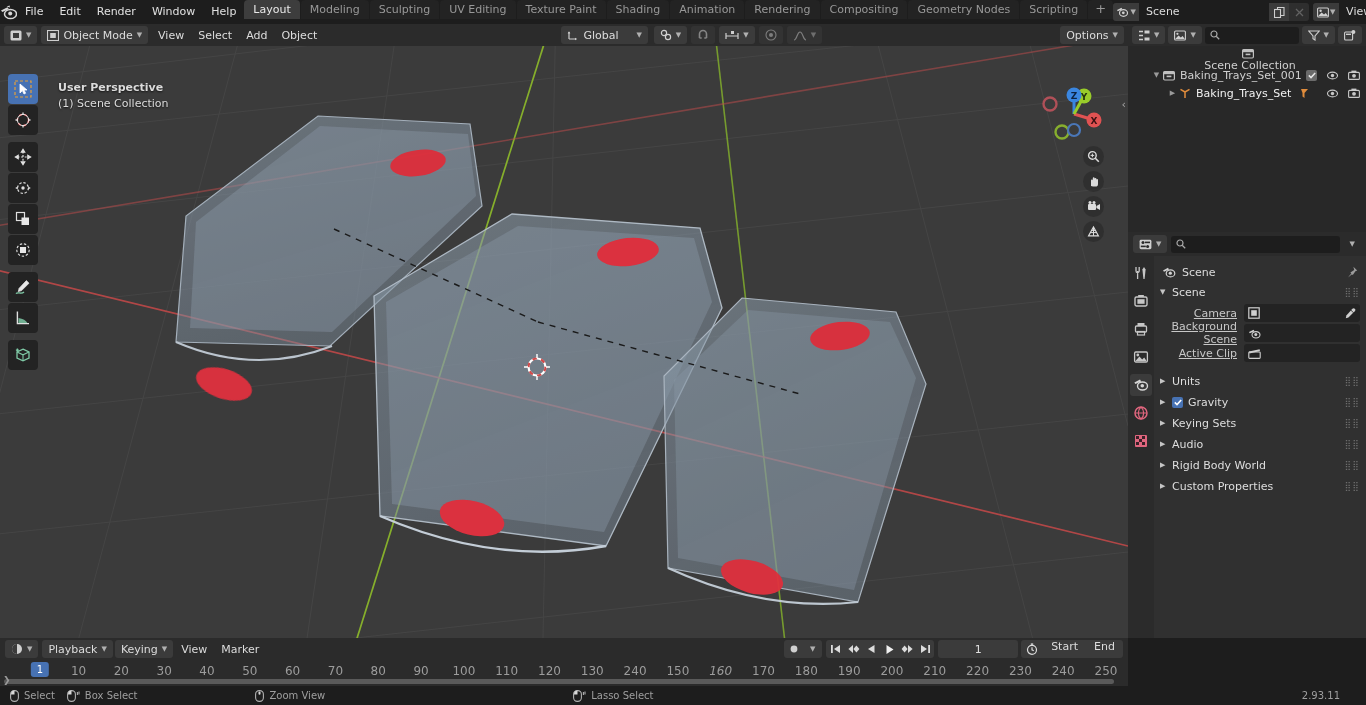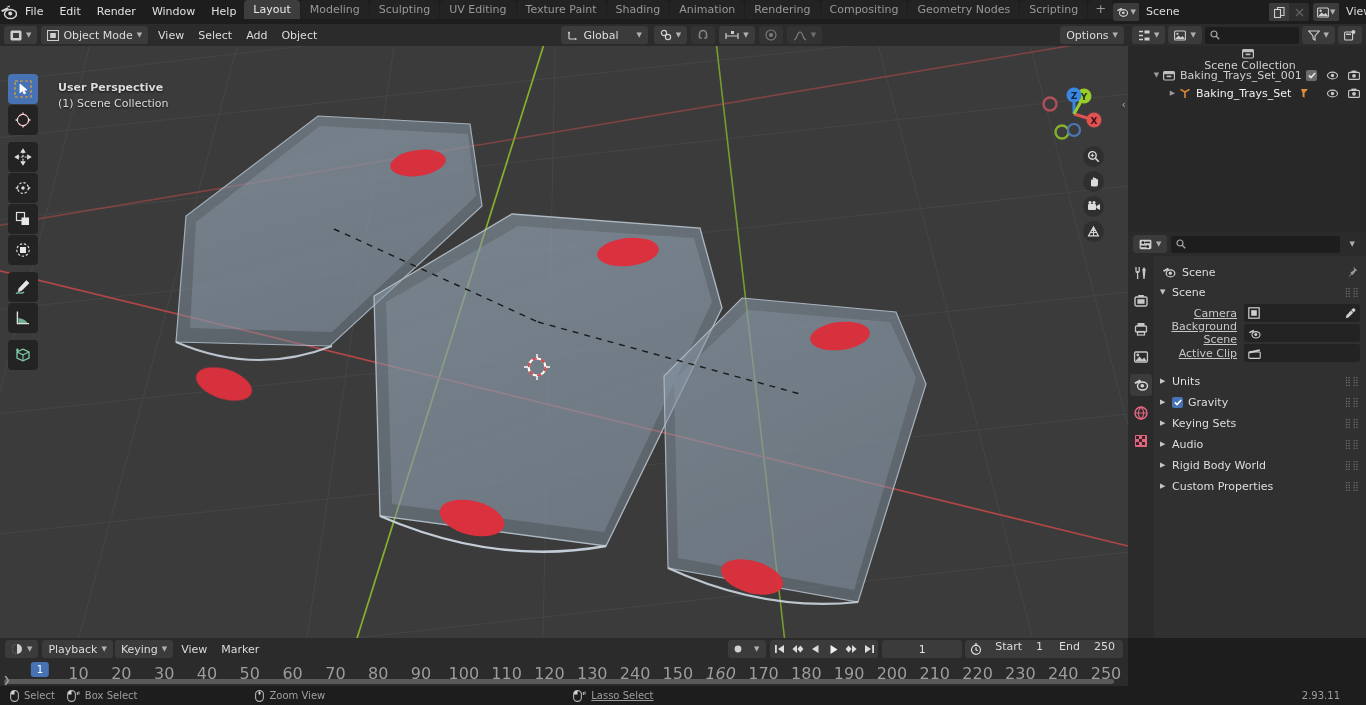--- a/index.html
+++ b/index.html
@@ -94,26 +94,26 @@
   .p-label { width:90px; text-align:right; padding-right:7px; color:#c7c7c7; font-size:11px;text-decoration:underline;}
   .p-field { flex:1; height:18px; background:#232323; border-radius:3px; display:flex; align-items:center; padding:0 4px; gap:4px;}
   .grip { position:absolute; right:6px; color:#6d6d6d; font-size:9px; letter-spacing:1px; line-height:6px;}
   .p-checkbox { width:11px; height:11px; background:#4772b3; border-radius:2px; display:flex; align-items:center; justify-content:center; }
 
   
   .tl-header { position:absolute; left:0; top:638px; width:1128px; height:22px; background:#2b2b2b; display:flex; align-items:center; gap:4px; padding:0 5px;}
   .tl-right { margin-left:auto; display:flex; align-items:center; gap:3px;}
   .frame-field { width:80px; height:18px; background:#3b3b3b; border-radius:3px; display:flex; align-items:center; justify-content:center; font-size:11px; color:#e0e0e0;}
   .se-group { display:flex; height:18px; background:#3b3b3b; border-radius:3px; overflow:hidden;}
-  .se-cell { display:flex; align-items:flex-start; height:18px; padding:0 8px; font-size:11px; color:#dcdcdc; gap:14px;}
+  .se-cell { display:flex; align-items:flex-end; height:18px; padding:0 8px; font-size:11px; color:#dcdcdc; gap:14px;flex-direction:column;}
   .transport { display:flex; height:18px; background:#3b3b3b; border-radius:3px; overflow:hidden;}
   .tbtn { width:18px; height:18px; display:flex; align-items:center; justify-content:center;}
   .timeline { position:absolute; left:0; top:660px; width:1128px; height:26px; background:#2b2b2b; }
   .tl-ruler { position:absolute; inset:0; }
-  .tl-tick { position:absolute; top:4px; font-size:16px; color:#9c9c9c; transform:translateX(-50%);}
+  .tl-tick { position:absolute; top:4px; font-size:12px; color:#9c9c9c; transform:translateX(-50%);}
   .playhead { position:absolute; top:2px; height:15px; background:#4772b3; border-radius:3px; color:#fff; font-size:10px; display:flex; align-items:center; justify-content:center; padding:0 6px; transform:translateX(-50%);}
   .scrollbar { position:absolute; left:4px; bottom:2px; height:5px; background:#5a5a5a; border-radius:3px;}
 
   
   .status { position:absolute; left:0; top:686px; width:1366px; height:19px; background:#1d1d1d; display:flex; align-items:center; padding:0 10px; gap:6px; font-size:10px; color:#9f9f9f;}
   .st-item { display:flex; align-items:center; gap:5px; }
   .st-ver { margin-left:auto; font-size:10px; color:#9f9f9f; padding-right:16px;}
   svg { display:block; }
 </style>
 </head>
@@ -907,21 +907,21 @@
         </div>
         <div class="st-item" style="margin-right: 248px;">
           <span style="display: flex; align-items: center;">
             <svg width="9" height="12" viewBox="0 0 9 12">
               <rect x="0.6" y="0.6" width="7.8" height="10.8" rx="3.6" fill="none" stroke="#b0b0b0" stroke-width="1.1"></rect>
               <rect x="3.5" y="1.6" width="2" height="3.2" rx="1" fill="#d8d8d8"></rect>
             </svg>
           </span>
           <span>Zoom View</span>
         </div>
-        <div class="st-item" style="margin-right: 30px; text-decoration: underline;">
+        <div class="st-item" style="margin-right: 30px;">
           <span style="display: flex; align-items: center;">
             <svg width="9" height="12" viewBox="0 0 9 12">
               <rect x="0.6" y="0.6" width="7.8" height="10.8" rx="3.6" fill="none" stroke="#b0b0b0" stroke-width="1.1"></rect>
               <path d="M1 4.4 A3.6 3.6 0 0 1 4.5 0.6 V4.4 Z" fill="#d8d8d8"></path>
             </svg>
             <svg width="4" height="12" viewBox="0 0 4 12">
               <path d="M1.4 2 V5 M3 1.4 V4.4" stroke="#b0b0b0" stroke-width="1.1"></path>
             </svg>
           </span>
           <span>Lasso Select</span>

